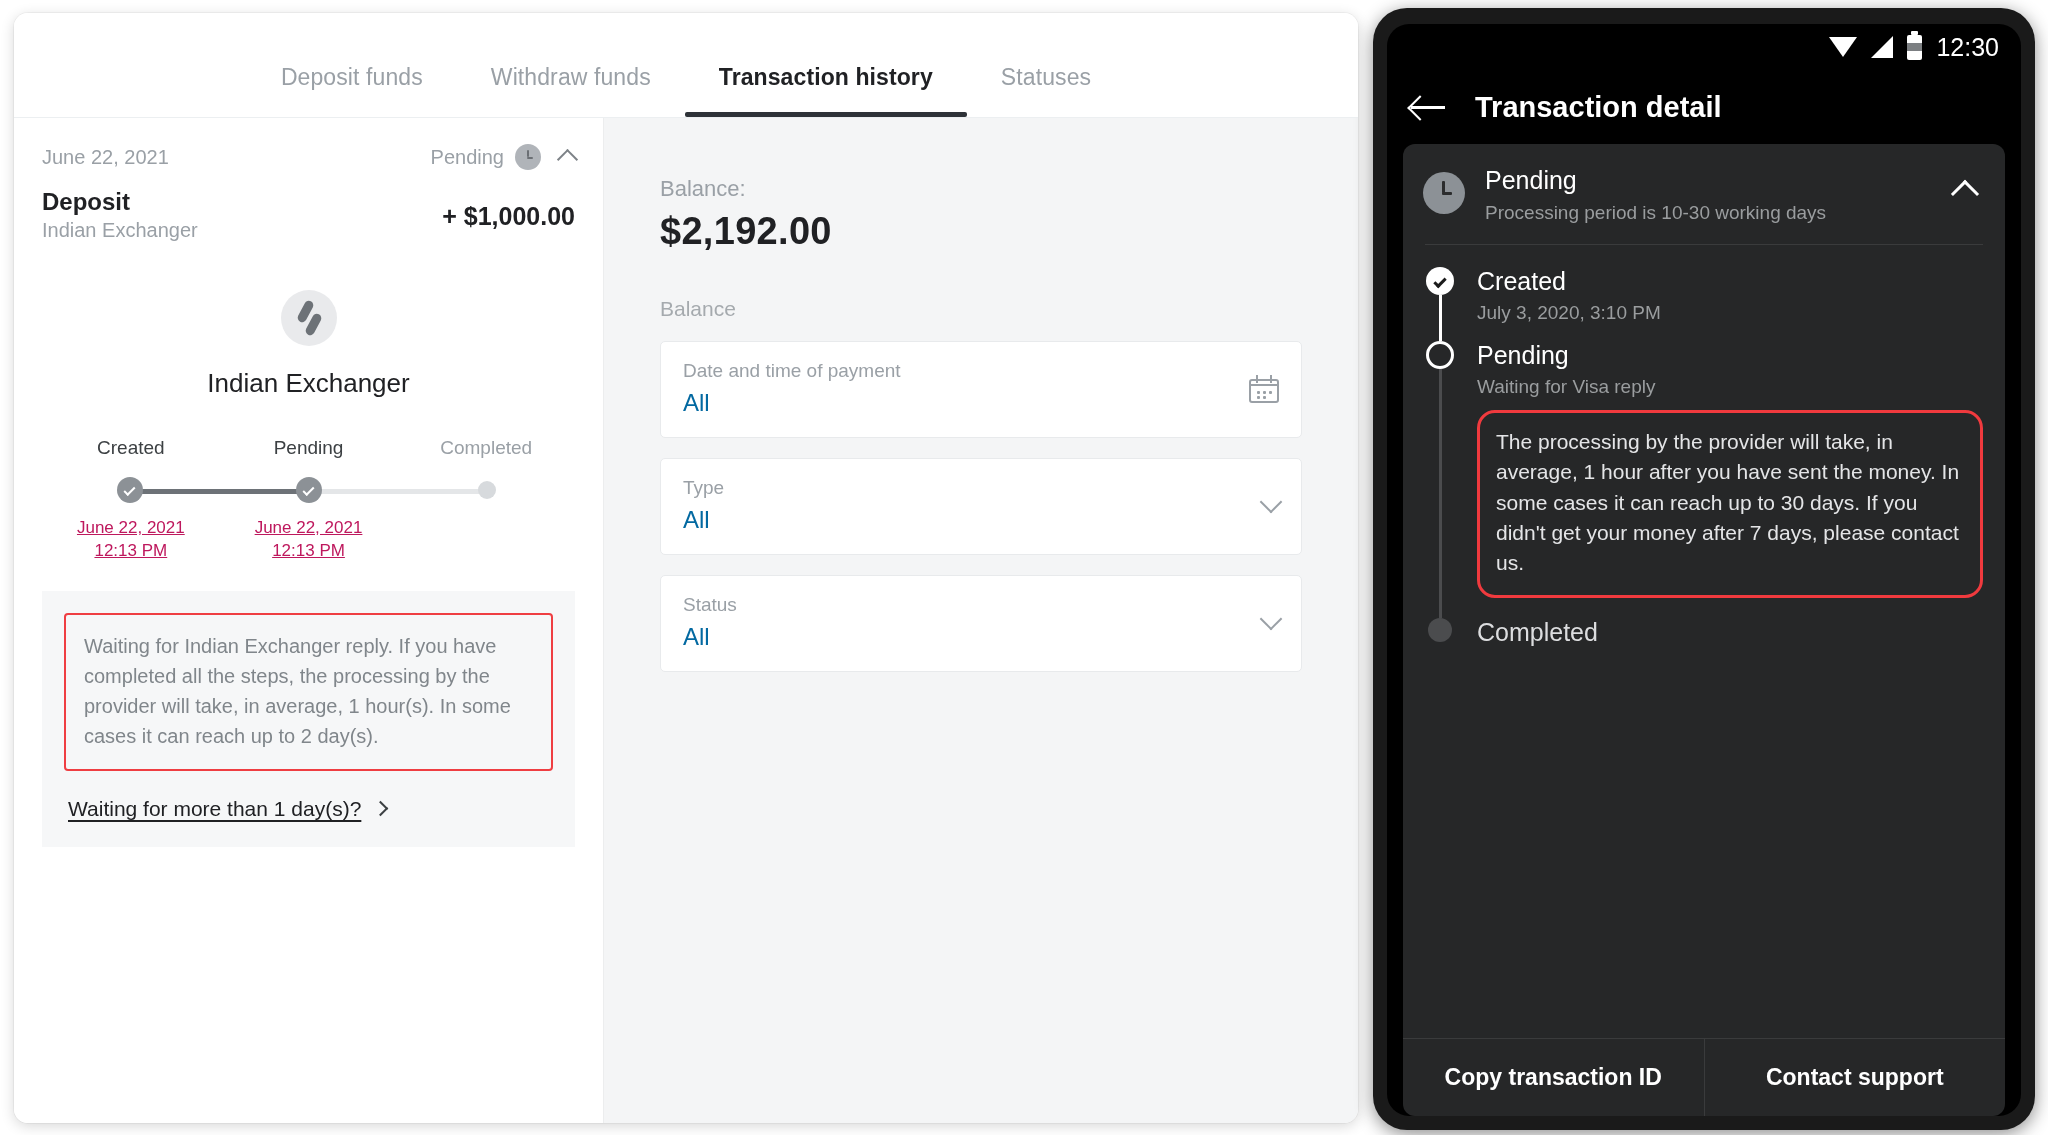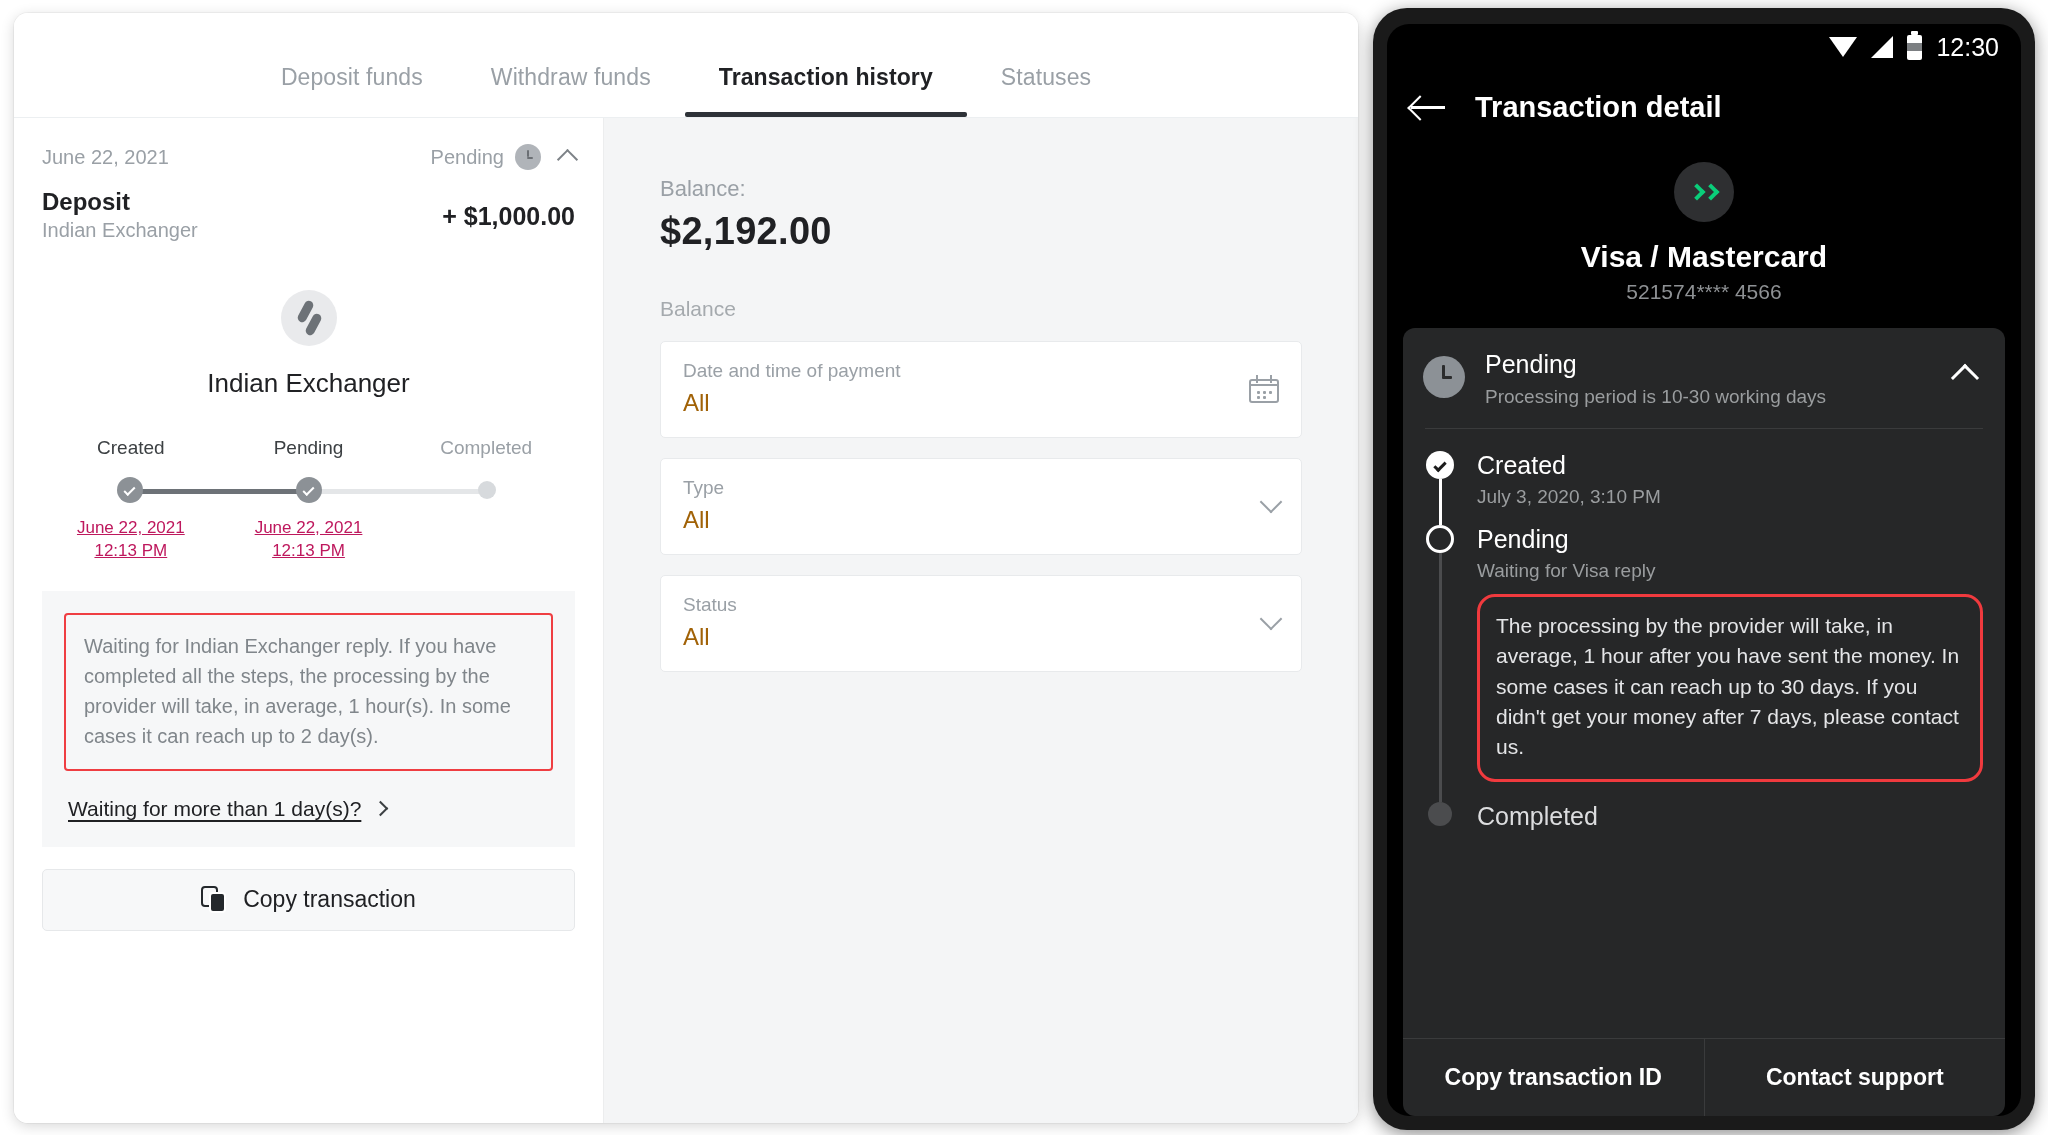--- a/index.html
+++ b/index.html
@@ -145,21 +145,21 @@
   }
   .bal-label { font-size: 22px; color:#9aa0a6; }
   .bal-value { font-size: 38px; font-weight: 700; color:#202124; margin-top: 8px; letter-spacing: .3px; }
   .filters-label { font-size: 21px; color:#a5aaae; margin-top: 44px; }
   .filter-card {
     background:#fff; border: 1px solid #e8eaec; border-radius: 5px;
     margin-top: 20px; padding: 18px 22px 20px 22px;
     display:flex; align-items:center; justify-content:space-between; min-height: 90px;
   }
   .f-label { font-size: 19px; color:#9aa0a6; }
-  .f-value { font-size: 24px; color:#a16207; margin-top: 7px; }
+  .f-value { font-size: 24px; color:#0369a1; margin-top: 7px; }
   .cal-icon { width: 30px; height: 28px; position: relative; }
   .cal-icon .bd { position:absolute; inset: 4px 0 0 0; border: 2px solid #9aa0a6; border-radius: 3px; }
   .cal-icon .hd { position:absolute; left:0; right:0; top: 9px; height: 2px; background:#9aa0a6; }
   .cal-icon .pin { position:absolute; width:2px; height:8px; background:#9aa0a6; top:0; }
   .cal-icon .pin.l { left: 7px; } .cal-icon .pin.r { right: 7px; }
   .cal-icon .dot { position:absolute; width:3px; height:3px; background:#9aa0a6; border-radius:1px; }
   .chev-down {
     width: 16px; height: 16px; border-right: 2.5px solid #9aa0a6;
     border-bottom: 2.5px solid #9aa0a6; transform: rotate(45deg); margin-top: -8px;
   }
@@ -310,27 +310,20 @@
         <div class="info-panel">
           <div class="warn-box">
             <div class="warn-txt">Waiting for Indian Exchanger reply. If you have completed all the steps, the processing by the provider will take, in average, 1 hour(s). In some cases it can reach up to 2 day(s).</div>
           </div>
           <div class="wait-link">
             <span class="t">Waiting for more than 1 day(s)?</span>
             <span class="chev-right"></span>
           </div>
         </div>
 
-        <div class="copy-btn">
-          <span class="copy-icon">
-            <span class="back"></span>
-              <span class="front"></span>
-          </span>
-          <span class="t">Copy transaction</span>
-        </div>
       </div>
 
       <div class="right-col">
         <div class="bal-label">Balance:</div>
         <div class="bal-value">$2,192.00</div>
         <div class="filters-label">Balance</div>
 
         <div class="filter-card">
           <div>
             <div class="f-label">Date and time of payment</div>
@@ -377,28 +370,20 @@
         <span class="ico-signal"></span>
         <span class="ico-batt"></span>
         <span class="sb-time">12:30</span>
       </div>
 
       <div class="pheader">
         <span class="back-arrow"></span>
         <span class="ptitle">Transaction detail</span>
       </div>
 
-      <div class="card-head">
-        <div class="card-logo">
-          <span class="cv"></span>
-            <span class="cv"></span>
-        </div>
-        <div class="card-name">Visa / Mastercard</div>
-        <div class="card-num">521574**** 4566</div>
-      </div>
 
       <div class="detail-panel">
 
         <div class="pending-head">
           <span class="pclock"></span>
           <span class="ph-txt">
             <span class="ph-title" style="display:block">Pending</span>
             <span class="ph-sub" style="display:block">Processing period is 10-30 working days</span>
           </span>
           <span class="chev-up-w"></span>

